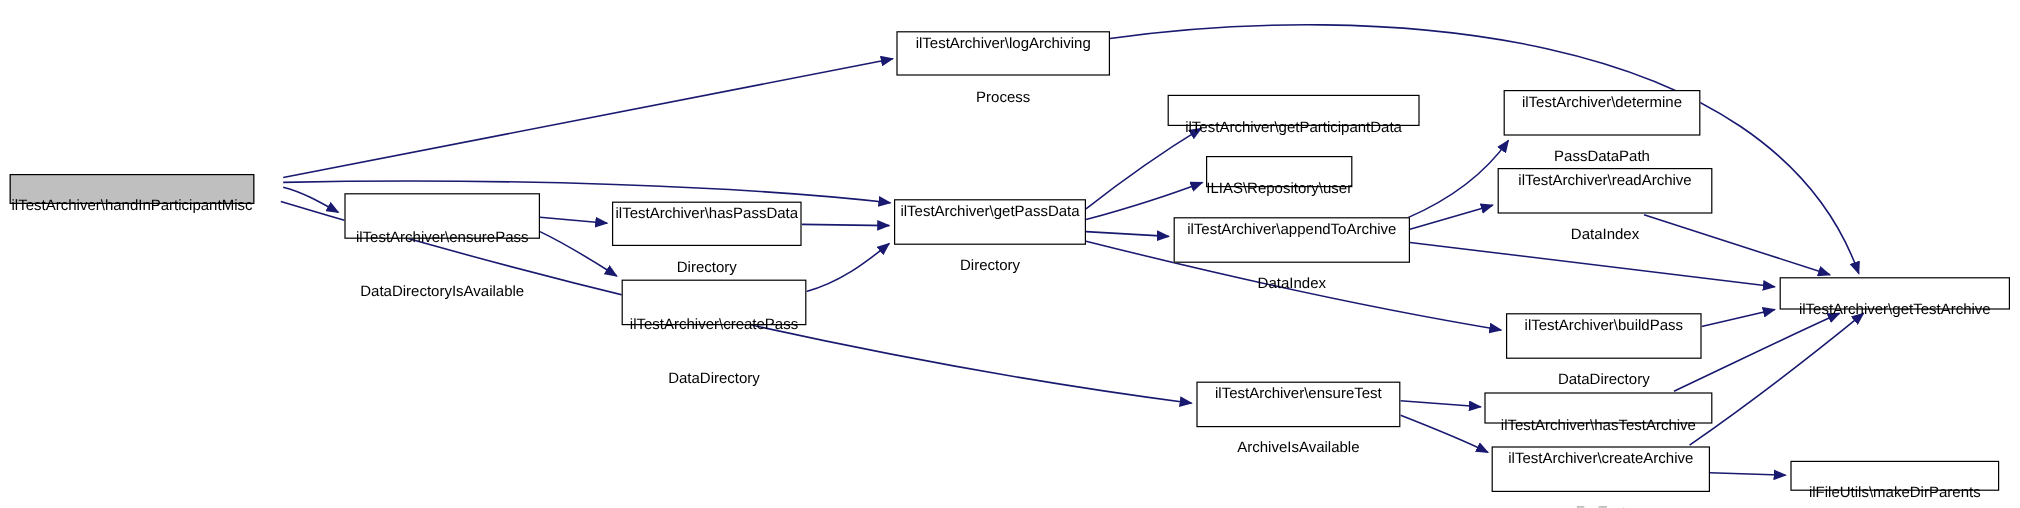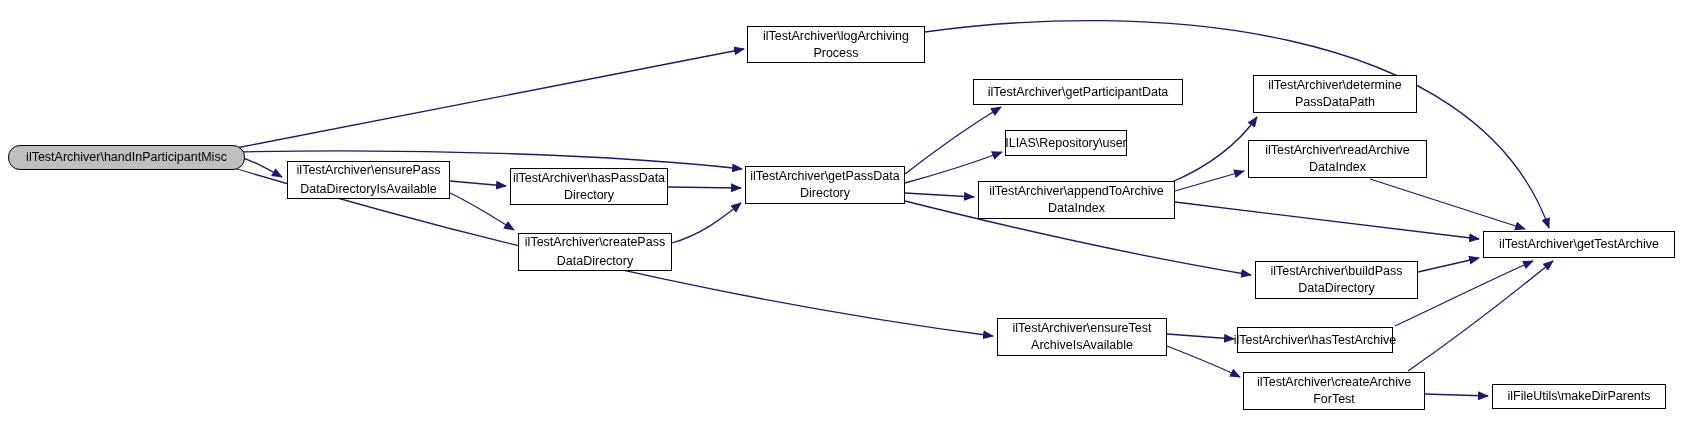--- a/index.html
+++ b/index.html
@@ -29,21 +29,21 @@
     line-height: 1.35;
     color: #000000;
     white-space: nowrap;
     text-align: center;
     cursor: pointer;
   }
   .node.hl {
     background: #bfbfbf;
     cursor: default;
   }
-  .node span { display: block; }
+  .node span { display: block; margin-top: 28px; }
 </style>
 </head>
 <body>
 
 <div class="canvas">
   <svg class="edge-layer" id="edge-layer" viewBox="0 0 1683 423" xmlns="http://www.w3.org/2000/svg">
     <defs>
       <marker id="arrow" markerUnits="userSpaceOnUse" markerWidth="12" markerHeight="9" refX="10" refY="4.5" orient="auto">
         <path d="M0,0 L11,4.5 L0,9 z" id="arrow-shape" fill="#191970"></path>
       </marker>
@@ -68,21 +68,21 @@
         <path d="M1418,272 L1479,258" fill="none" stroke="#191970" stroke-width="1.3" marker-end="url(#arrow)"></path>
         <path d="M925,32 C1140,2 1475,20 1549,228" fill="none" stroke="#191970" stroke-width="1.3" marker-end="url(#arrow)"></path>
         <path d="M1167,334 L1234,339" fill="none" stroke="#191970" stroke-width="1.3" marker-end="url(#arrow)"></path>
         <path d="M1167,346 C1195,357 1218,366 1240,377" fill="none" stroke="#191970" stroke-width="1.3" marker-end="url(#arrow)"></path>
         <path d="M1395,326 C1450,300 1495,278 1533,261" fill="none" stroke="#191970" stroke-width="1.3" marker-end="url(#arrow)"></path>
         <path d="M1408,371 C1460,335 1515,292 1553,261" fill="none" stroke="#191970" stroke-width="1.3" marker-end="url(#arrow)"></path>
         <path d="M1425,394 L1488,396" fill="none" stroke="#191970" stroke-width="1.3" marker-end="url(#arrow)"></path>
       </g>
   </svg>
   <div id="node-layer">
-      <div class="node hl" style="left: 8px; top: 145px; width: 237px; height: 25px; border-radius: 12px;">
+      <div class="node hl" style="left: 8px; top: 145px; width: 204px; height: 25px;">
         <span>ilTestArchiver\handInParticipantMisc</span>
       </div>
       <div class="node" style="left: 747px; top: 26px; width: 178px; height: 37px;">
         <span>ilTestArchiver\logArchiving</span>
         <span>Process</span>
       </div>
       <div class="node" style="left: 287px; top: 161px; width: 163px; height: 38px; justify-content: space-between;">
         <span>ilTestArchiver\ensurePass</span>
         <span>DataDirectoryIsAvailable</span>
       </div>
@@ -120,21 +120,21 @@
         <span>ilTestArchiver\buildPass</span>
         <span>DataDirectory</span>
       </div>
       <div class="node" style="left: 1483px; top: 231px; width: 192px; height: 27px;">
         <span>ilTestArchiver\getTestArchive</span>
       </div>
       <div class="node" style="left: 997px; top: 318px; width: 170px; height: 38px;">
         <span>ilTestArchiver\ensureTest</span>
         <span>ArchiveIsAvailable</span>
       </div>
-      <div class="node" style="left: 1237px; top: 327px; width: 156px; height: 26px;">
+      <div class="node" style="left: 1237px; top: 327px; width: 190px; height: 26px;">
         <span>ilTestArchiver\hasTestArchive</span>
       </div>
       <div class="node" style="left: 1243px; top: 372px; width: 182px; height: 38px;">
         <span>ilTestArchiver\createArchive</span>
         <span>ForTest</span>
       </div>
       <div class="node" style="left: 1492px; top: 384px; width: 174px; height: 25px;">
         <span>ilFileUtils\makeDirParents</span>
       </div>
     </div>

